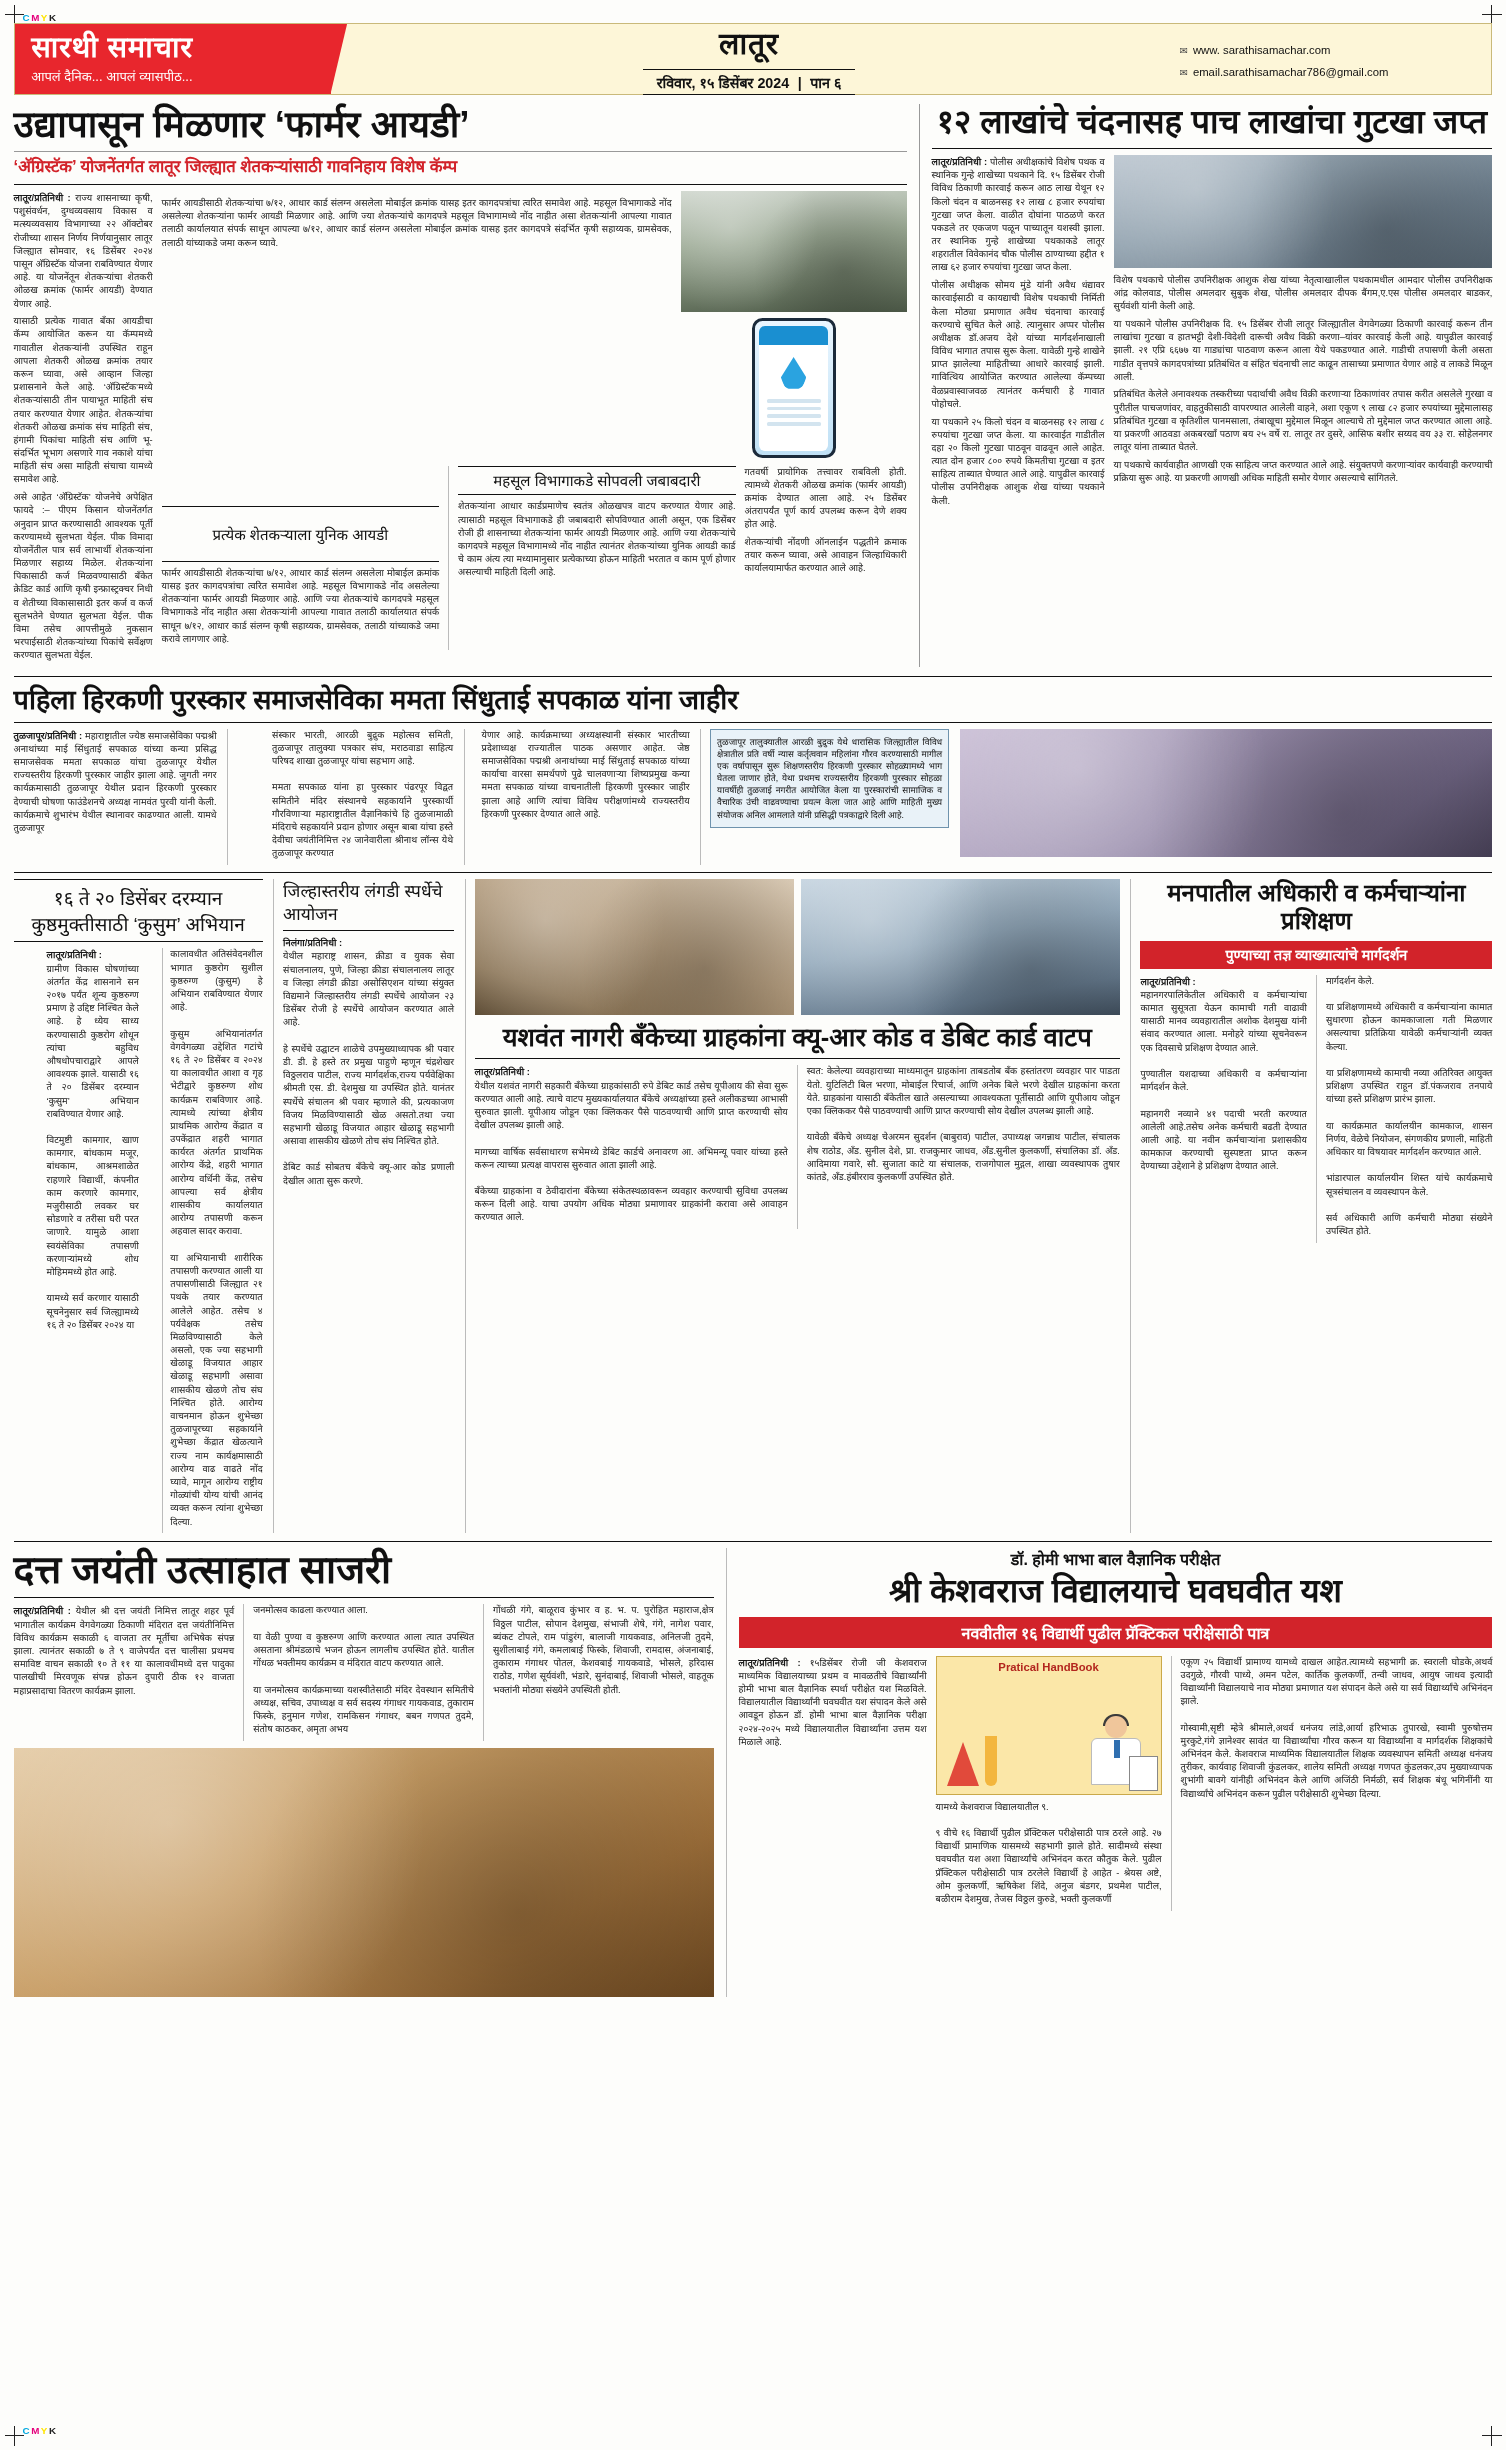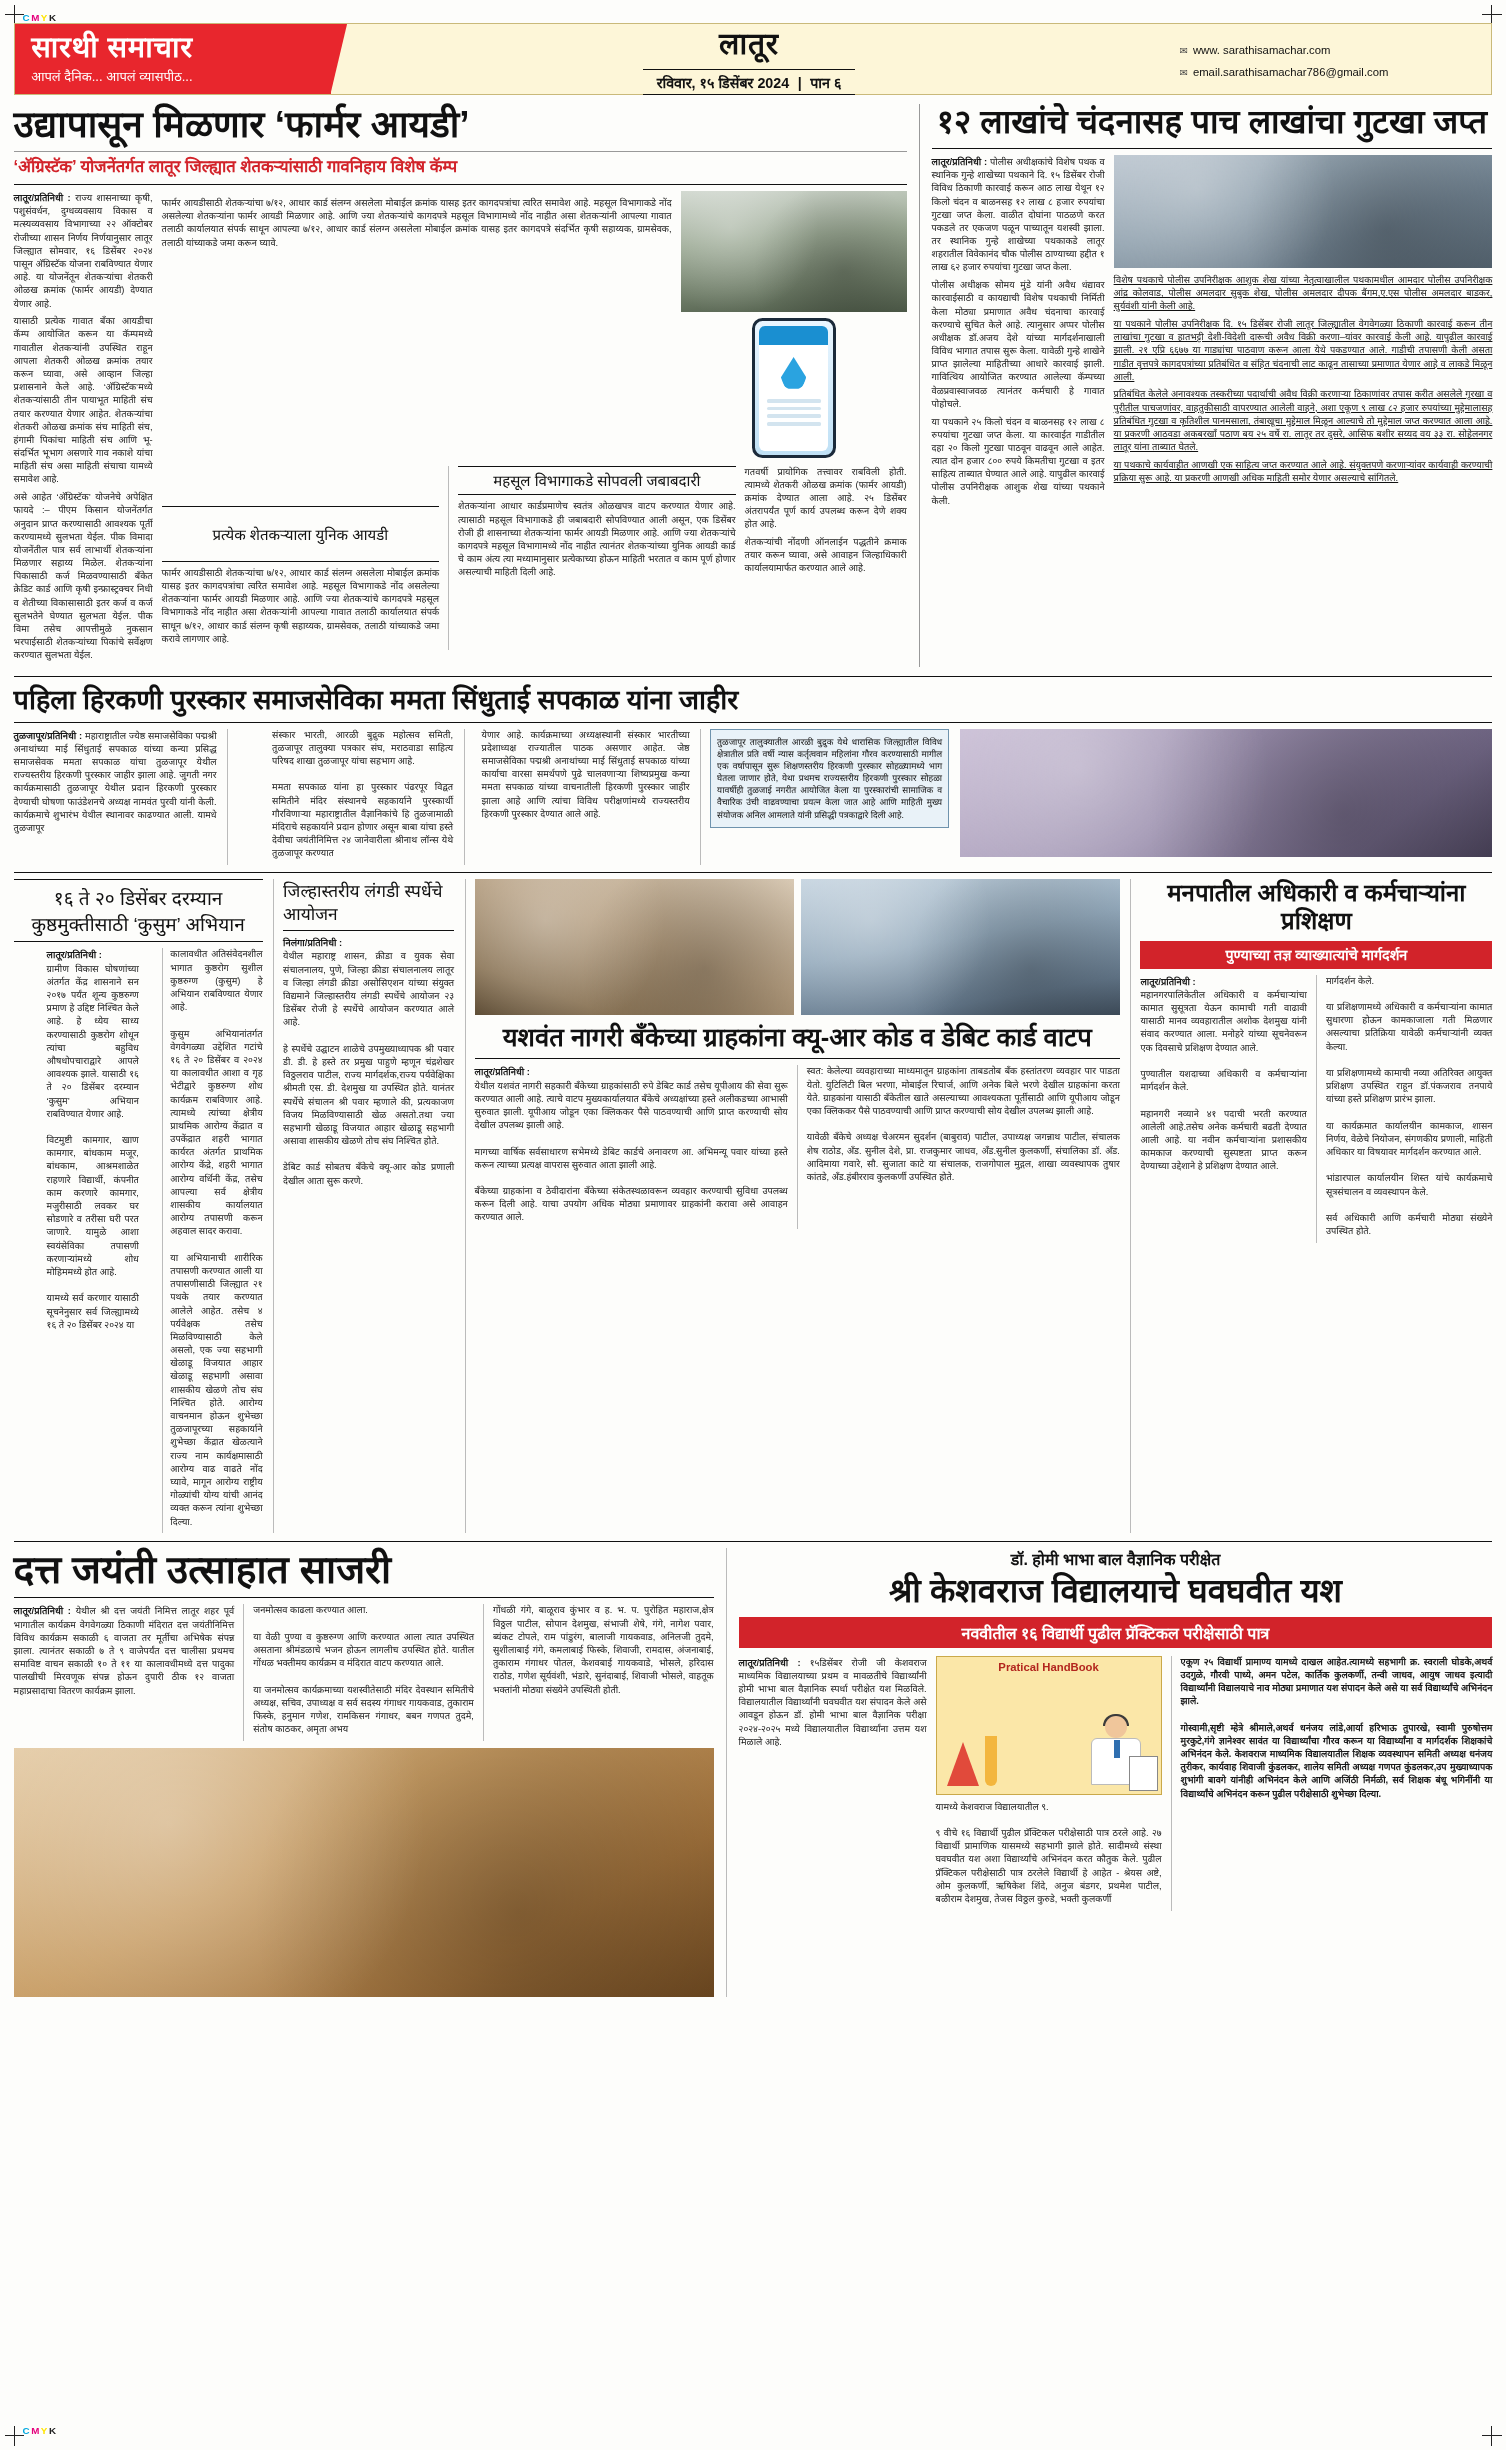--- a/index.html
+++ b/index.html
@@ -252,21 +252,21 @@
     <div style="flex:1; border-left:0.8px solid #999; padding-left:12px;">
       <h1 class="head1" style="text-align:center; font-size:33px;">१२ लाखांचे चंदनासह पाच लाखांचा गुटखा जप्त</h1>
       <div style="border-bottom:1.5px solid #111; margin:7.5px 0 6px;"></div>
       <div style="display:flex; gap:9px;">
         <div style="width:173px;">
           <p class="body"><span class="byline">लातूर/प्रतिनिधी :</span>
             <span>पोलीस अधीक्षकांचे विशेष पथक व स्थानिक गुन्हे शाखेच्या पथकाने दि. १५ डिसेंबर रोजी विविध ठिकाणी कारवाई करून आठ लाख येथून १२ किलो चंदन व बाळनसह १२ लाख ८ हजार रुपयांचा गुटखा जप्त केला. वाळीत दोघांना पाठळणे करत पकडले तर एकजण पळून पाच्यातून यशस्वी झाला. तर स्थानिक गुन्हे शाखेच्या पथकाकडे लातूर शहरातील विवेकानंद चौक पोलीस ठाण्याच्या हद्दीत १ लाख ६२ हजार रुपयांचा गुटखा जप्त केला.</span></p>
           <p class="body">पोलीस अधीक्षक सोमय मुंडे यांनी अवैध धंद्यावर कारवाईसाठी व कायद्याची विशेष पथकाची निर्मिती केला मोठ्या प्रमाणात अवैध चंदनाचा कारवाई करण्याचे सुचित केले आहे. त्यानुसार अप्पर पोलीस अधीक्षक डॉ.अजय देशे यांच्या मार्गदर्शनाखाली विविध भागात तपास सुरू केला. यावेळी गुन्हे शाखेने प्राप्त झालेल्या माहितीच्या आधारे कारवाई झाली. गावित्थिय आयोजित करण्यात आलेल्या कॅम्पच्या वेळप्रवास्वाजवळ त्यानंतर कर्मचारी हे गावात पोहोचले.</p>
           <p class="body">या पथकाने २५ किलो चंदन व बाळनसह १२ लाख ८ रुपयांचा गुटखा जप्त केला. या कारवाईत गाडीतील दहा २० किलो गुटखा पाठवून वाढवून आले आहेत. त्यात दोन हजार ८०० रुपये किमतीचा गुटखा व इतर साहित्य ताब्यात घेण्यात आले आहे. यापुढील कारवाई पोलीस उपनिरीक्षक आशुक शेख यांच्या पथकाने केली.</p>
         </div>
-        <div style="flex:1;text-decoration:underline;">
+        <div style="flex:1;">
           <div class="photo p1" style="height:113px; margin-bottom:6px;"></div>
           <p class="body">विशेष पथकाचे पोलीस उपनिरीक्षक आशुक शेख यांच्या नेतृत्वाखालील पथकामधील आमदार पोलीस उपनिरीक्षक आंद्र कोलवाड, पोलीस अमलदार सुबुक शेख, पोलीस अमलदार दीपक बैंगम,ए.एस पोलीस अमलदार बाडकर, सुर्यवंशी यांनी केली आहे.</p>
           <p class="body">या पथकाने पोलीस उपनिरीक्षक दि. १५ डिसेंबर रोजी लातूर जिल्ह्यातील वेगवेगळ्या ठिकाणी कारवाई करून तीन लाखांचा गुटखा व हातभट्टी देशी-विदेशी दारूची अवैध विक्री करणा–यांवर कारवाई केली आहे. यापुढील कारवाई झाली. २१ एप्रि ६६७७ या गाड्यांचा पाठवाण करून आला येथे पकडण्यात आले. गाडीची तपासणी केली असता गाडीत वृत्तपत्रे कागदपत्रांच्या प्रतिबंधित व संहित चंदनाची लाट काढून तासाच्या प्रमाणात येणार आहे व लाकडे मिळून आली.</p>
           <p class="body">प्रतिबंधित केलेले अनावश्यक तस्करीच्या पदार्थाची अवैध विक्री करणाऱ्या ठिकाणांवर तपास करीत असलेले गुरखा व पुरीतील पाचजणांवर, वाहतुकीसाठी वापरण्यात आलेली वाहने, अशा एकूण ९ लाख ८२ हजार रुपयांच्या मुद्देमालासह प्रतिबंधित गुटखा व कृतिशील पानमसाला, तंबाखूचा मुद्देमाल मिळून आल्याचे तो मुद्देमाल जप्त करण्यात आला आहे. या प्रकरणी आठवडा अकबरखाँ पठाण बय २५ वर्षे रा. लातूर तर दुसरे, आसिफ बशीर सय्यद वय ३३ रा. सोहेलनगर लातूर यांना ताब्यात घेतले.</p>
           <p class="body">या पथकाचे कार्यवाहीत आणखी एक साहित्य जप्त करण्यात आले आहे. संयुक्तपणे करणाऱ्यांवर कार्यवाही करण्याची प्रक्रिया सुरू आहे. या प्रकरणी आणखी अधिक माहिती समोर येणार असल्याचे सांगितले.</p>
         </div>
       </div>
     </div>
   </div>
 
@@ -437,21 +437,21 @@
                 <div class="coat"></div>
                 <div class="tie"></div>
             </div>
             <div class="board"></div>
           </div>
           <p class="body" style="margin-top:6px; white-space:pre-line;">यामध्ये केशवराज विद्यालयातील ९.
 
 ९ वीचे १६ विद्यार्थी पुढील प्रॅक्टिकल परीक्षेसाठी पात्र ठरले आहे. २७ विद्यार्थी प्रामाणिक यासमध्ये सहभागी झाले होते. सादीमध्ये संस्था घवघवीत यश अशा विद्यार्थ्यांचे अभिनंदन करत कौतुक केले. पुढील प्रॅक्टिकल परीक्षेसाठी पात्र ठरलेले विद्यार्थी हे आहेत - श्रेयस अष्टे, ओम कुलकर्णी, ऋषिकेश शिंदे, अनुज बंडगर, प्रथमेश पाटील, बळीराम देशमुख, तेजस विठ्ठल कुरुडे, भक्ती कुलकर्णी</p>
         </div>
         <div class="vdiv" style="flex:1; padding-left:9px;">
-          <p class="body" style="white-space:pre-line;font-weight:bold;">एकूण २५ विद्यार्थी प्रामाण्य यामध्ये दाखल आहेत.त्यामध्ये सहभागी क्र. स्वराली घोडके,अथर्व उदगुळे, गौरवी पाध्ये, अमन पटेल, कार्तिक कुलकर्णी, तन्वी जाधव, आयुष जाधव इत्यादी विद्यार्थ्यांनी विद्यालयाचे नाव मोठ्या प्रमाणात यश संपादन केले असे या सर्व विद्यार्थ्यांचे अभिनंदन झाले.
+          <p class="body" style="white-space:pre-line;">एकूण २५ विद्यार्थी प्रामाण्य यामध्ये दाखल आहेत.त्यामध्ये सहभागी क्र. स्वराली घोडके,अथर्व उदगुळे, गौरवी पाध्ये, अमन पटेल, कार्तिक कुलकर्णी, तन्वी जाधव, आयुष जाधव इत्यादी विद्यार्थ्यांनी विद्यालयाचे नाव मोठ्या प्रमाणात यश संपादन केले असे या सर्व विद्यार्थ्यांचे अभिनंदन झाले.
 
 गोस्वामी,सृष्टी म्हेत्रे श्रीमाले,अथर्व धनंजय लांडे,आर्या हरिभाऊ तुपारखे, स्वामी पुरुषोत्तम मुरकुटे,गंगे ज्ञानेश्वर सावंत या विद्यार्थ्यांचा गौरव करून या विद्यार्थ्यांना व मार्गदर्शक शिक्षकांचे अभिनंदन केले. केशवराज माध्यमिक विद्यालयातील शिक्षक व्यवस्थापन समिती अध्यक्ष धनंजय तुरीकर, कार्यवाह शिवाजी कुंडलकर, शालेय समिती अध्यक्ष गणपत कुंडलकर,उप मुख्याध्यापक शुभांगी बावगे यांनीही अभिनंदन केले आणि अजिंठी निर्मळी, सर्व शिक्षक बंधू भगिनींनी या विद्यार्थ्यांचे अभिनंदन करून पुढील परीक्षेसाठी शुभेच्छा दिल्या.</p>
         </div>
       </div>
     </div>
   </div>
 
 </div>
 
 

